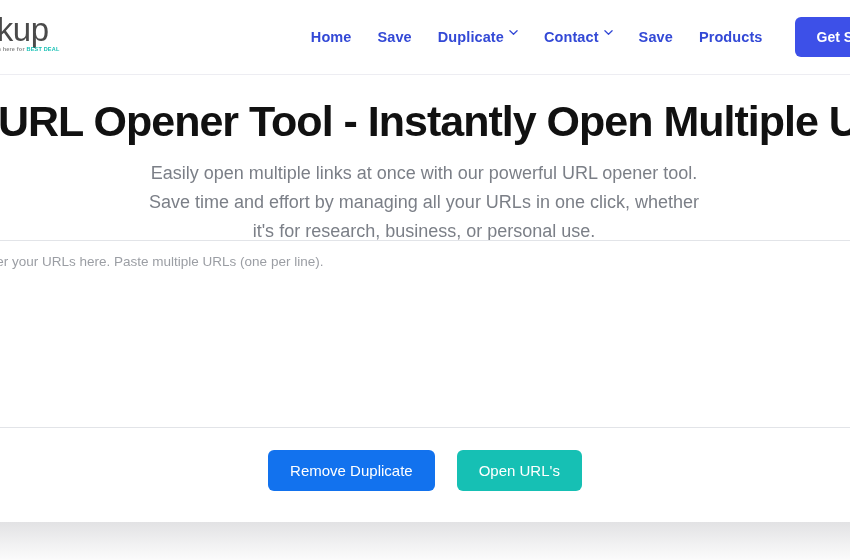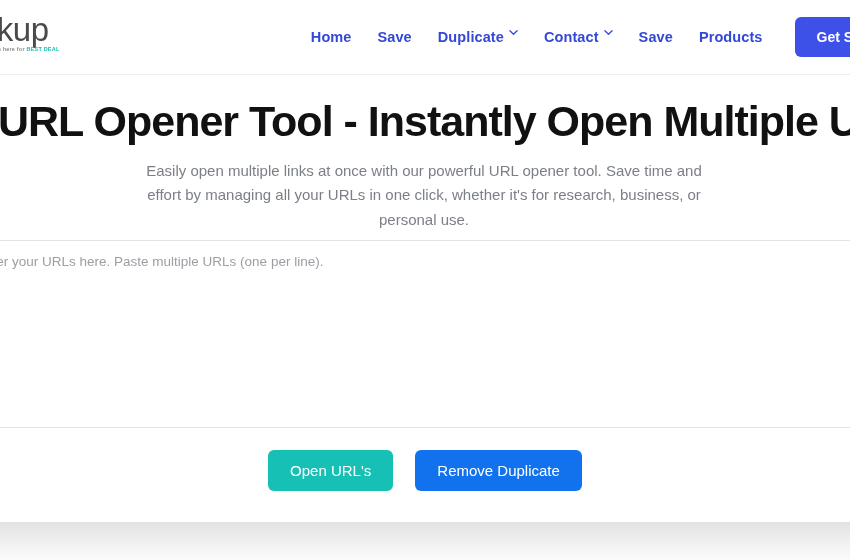--- a/index.html
+++ b/index.html
@@ -98,21 +98,21 @@
     letter-spacing:-1px;
     color:#111111;
     line-height:1.12;
     white-space:nowrap;
     transform:translateX(-2px);
   }
   .hero-sub{
     margin:14px auto 0;
     width:570px;
     text-align:center;
-    font-size:15px;
+    font-size:18px;
     line-height:1.62;
     color:#7b7f87;
     transform:translateX(-1px);
   }
 
   
   .tool-panel{
     position:absolute;
     top:240px; left:0; width:850px;
   }
@@ -217,18 +217,18 @@
   <h1 class="hero-title">URL Opener Tool - Instantly Open Multiple URLs</h1>
   <p class="hero-sub">Easily open multiple links at once with our powerful URL opener tool. Save time and effort by managing all your URLs in one click, whether it's for research, business, or personal use.</p>
 </section>
 
 <section class="tool-panel">
   <div class="panel-rule"></div>
   <textarea class="url-textarea" placeholder="Enter your URLs here. Paste multiple URLs (one per line)." style=""></textarea>
   <div class="panel-rule"></div>
 
   <div class="actions">
+    <button class="btn btn-remove">Remove Duplicate</button>
     <button class="btn btn-open">Open URL's</button>
-    <button class="btn btn-remove">Remove Duplicate</button>
   </div>
 </section>
 
 <div class="footer-band"></div>
 
 </body></html>

